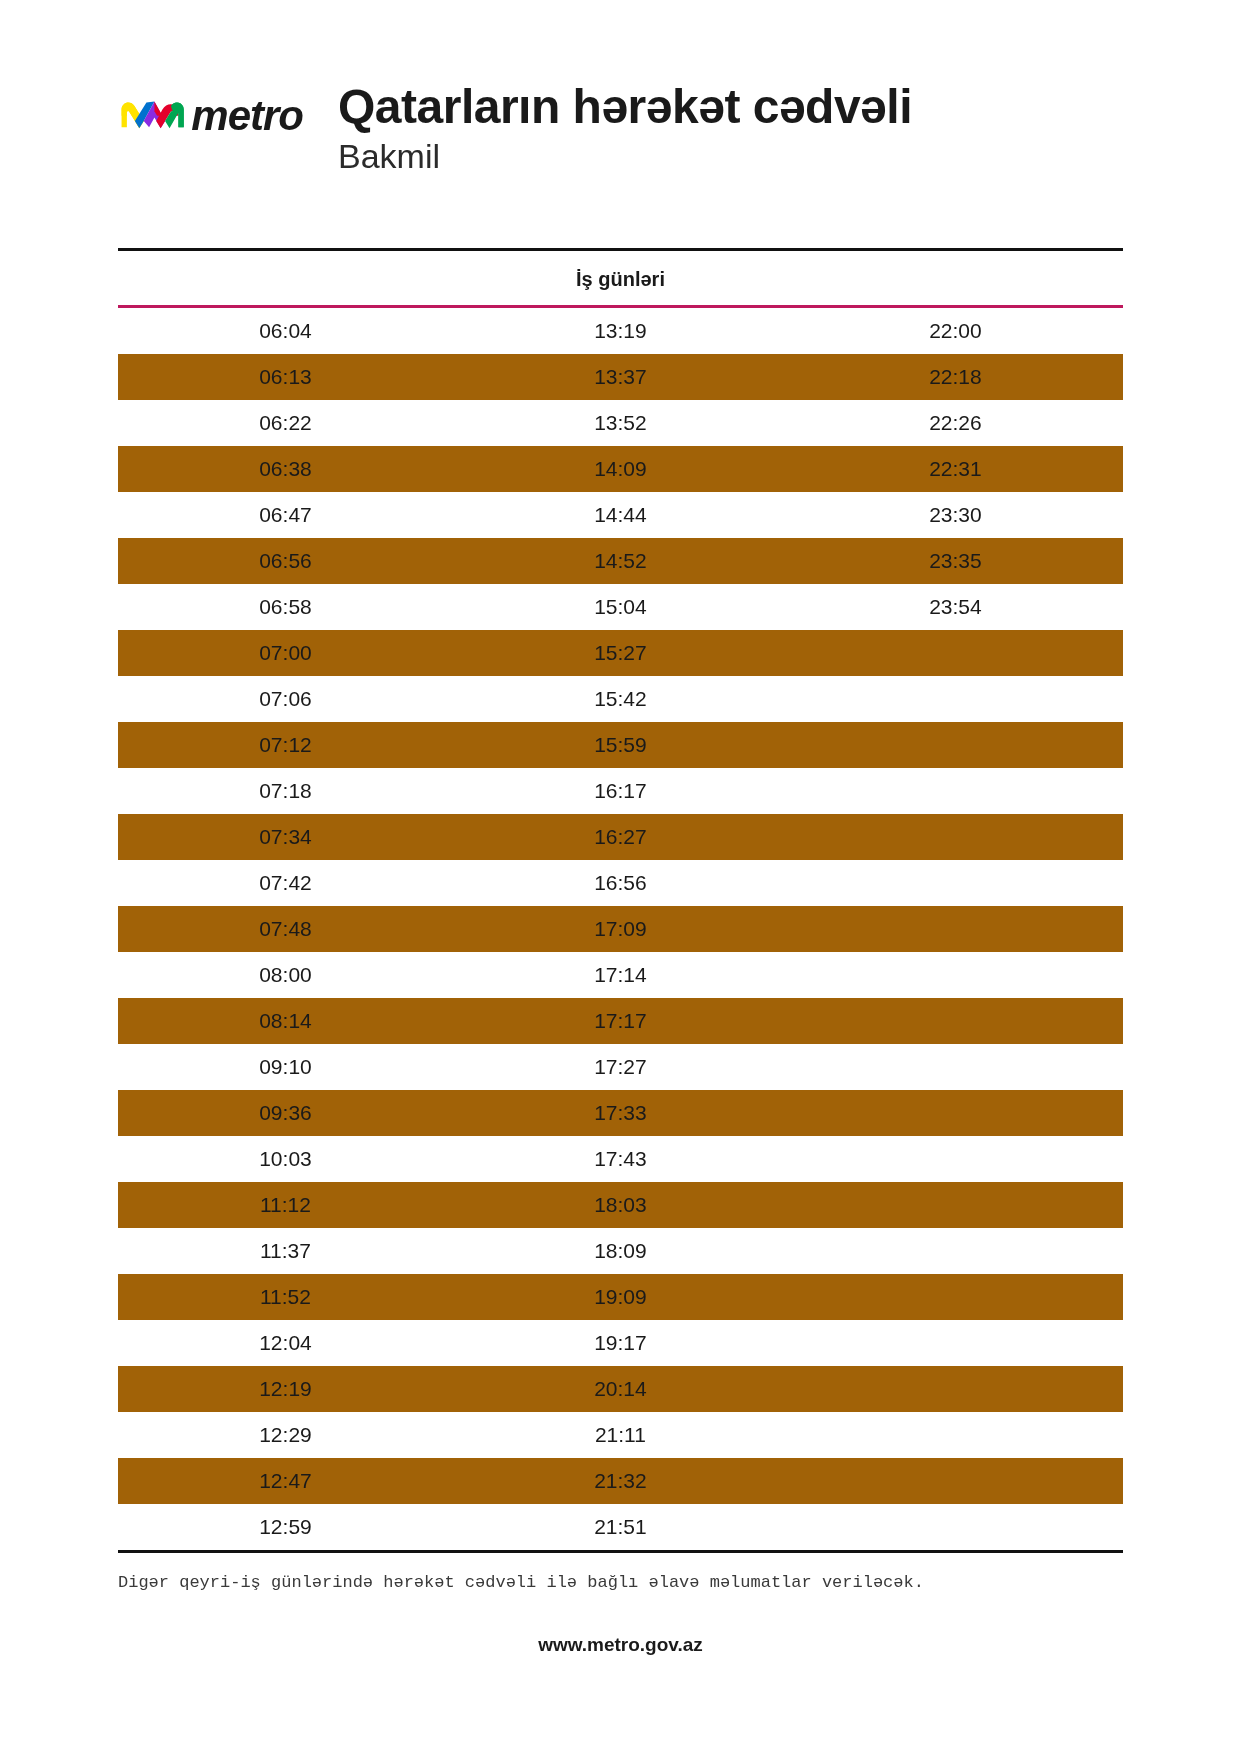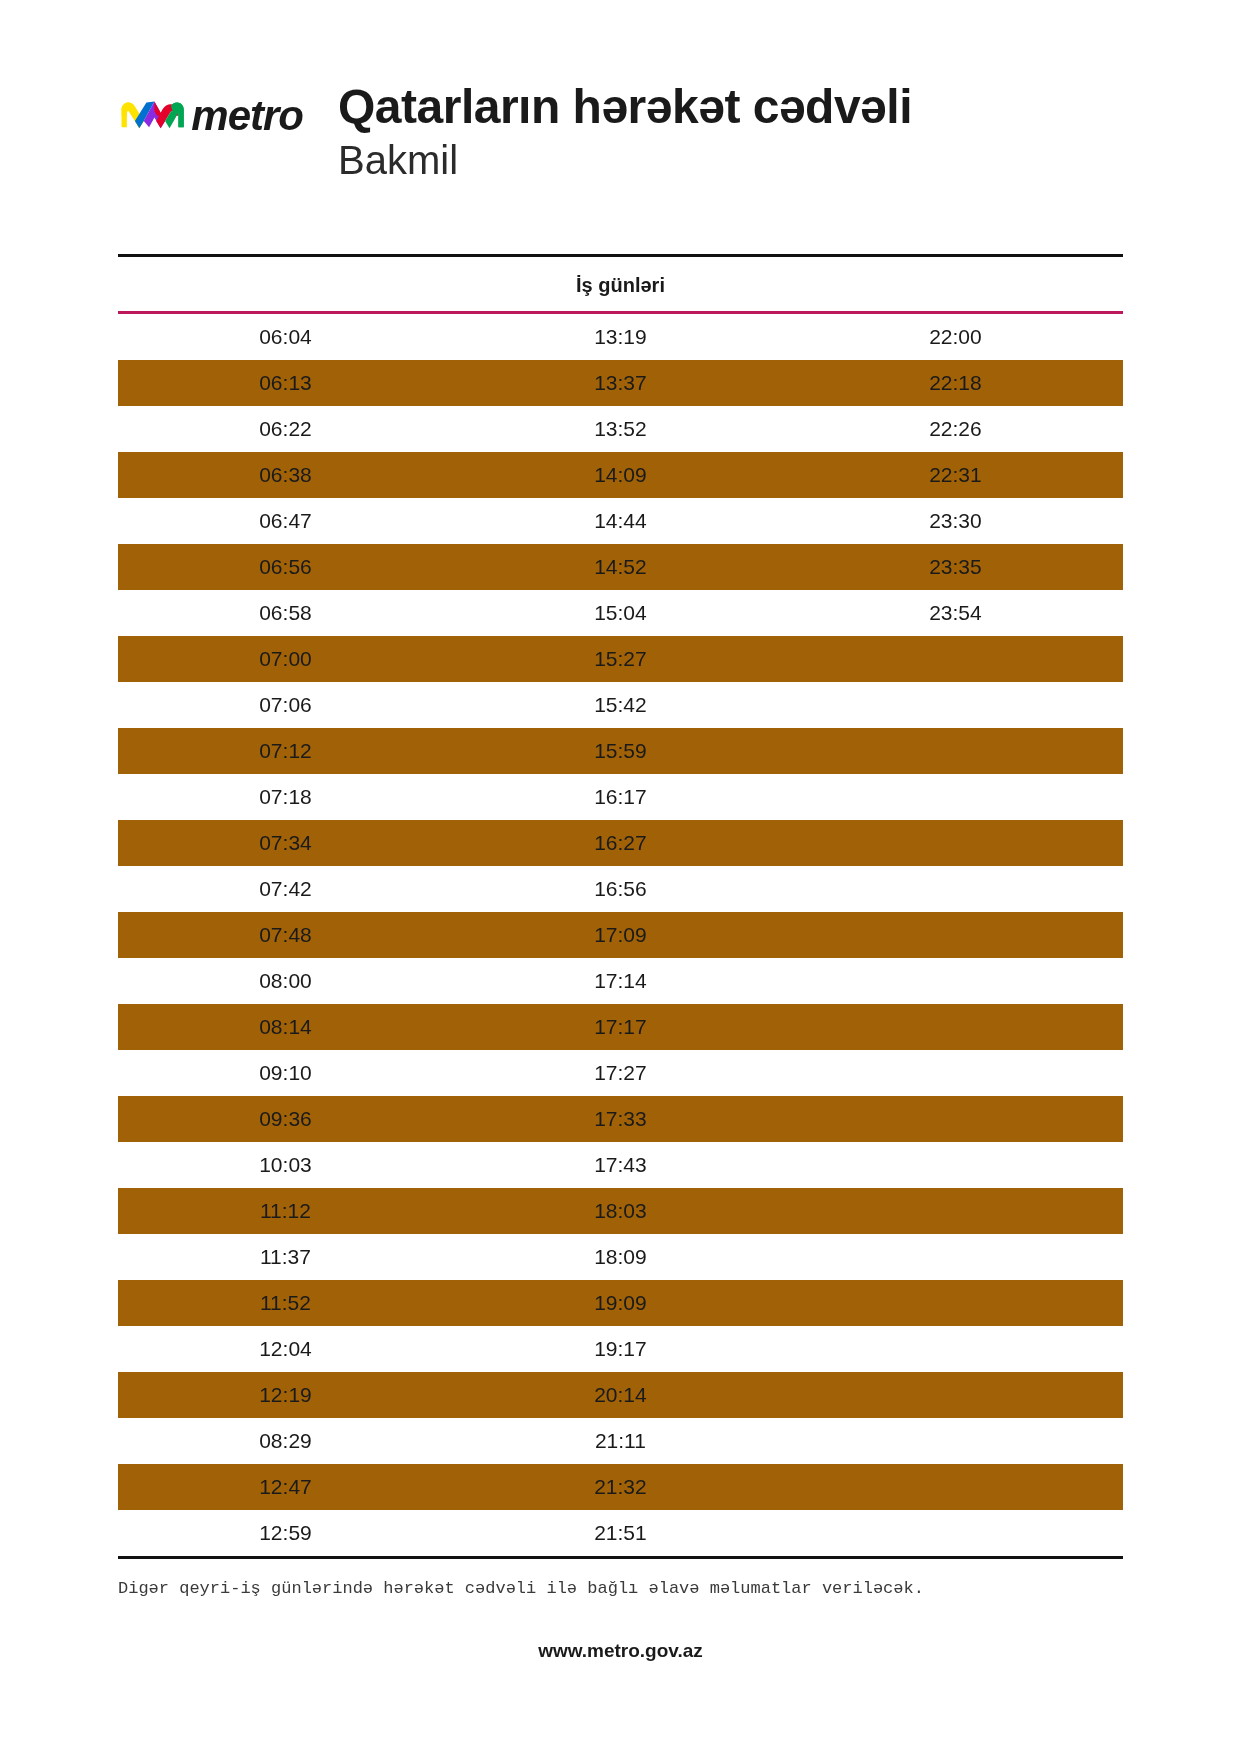--- a/index.html
+++ b/index.html
@@ -54,21 +54,21 @@
   }
   .doc-title {
     font-size: 48px;
     font-weight: bold;
     letter-spacing: -0.5px;
     line-height: 1.05;
     color: #1a1a1a;
     margin: 0;
   }
   .doc-subtitle {
-    font-size: 40px;
+    font-size: 34px;
     font-weight: normal;
     color: #2b2b2b;
     margin: 6px 0 0 0;
     line-height: 1.1;
   }
 
   
   .table-wrap {
     margin: 72px 118px 0 118px;
   }
@@ -264,21 +264,21 @@
             <td class="col1">12:04</td>
             <td class="col2">19:17</td>
             <td class="col3"></td>
           </tr>
           <tr class="shaded">
             <td class="col1">12:19</td>
             <td class="col2">20:14</td>
             <td class="col3"></td>
           </tr>
           <tr>
-            <td class="col1">08:29</td>
+            <td class="col1">12:29</td>
             <td class="col2">21:11</td>
             <td class="col3"></td>
           </tr>
           <tr class="shaded">
             <td class="col1">12:47</td>
             <td class="col2">21:32</td>
             <td class="col3"></td>
           </tr>
           <tr>
             <td class="col1">12:59</td>

